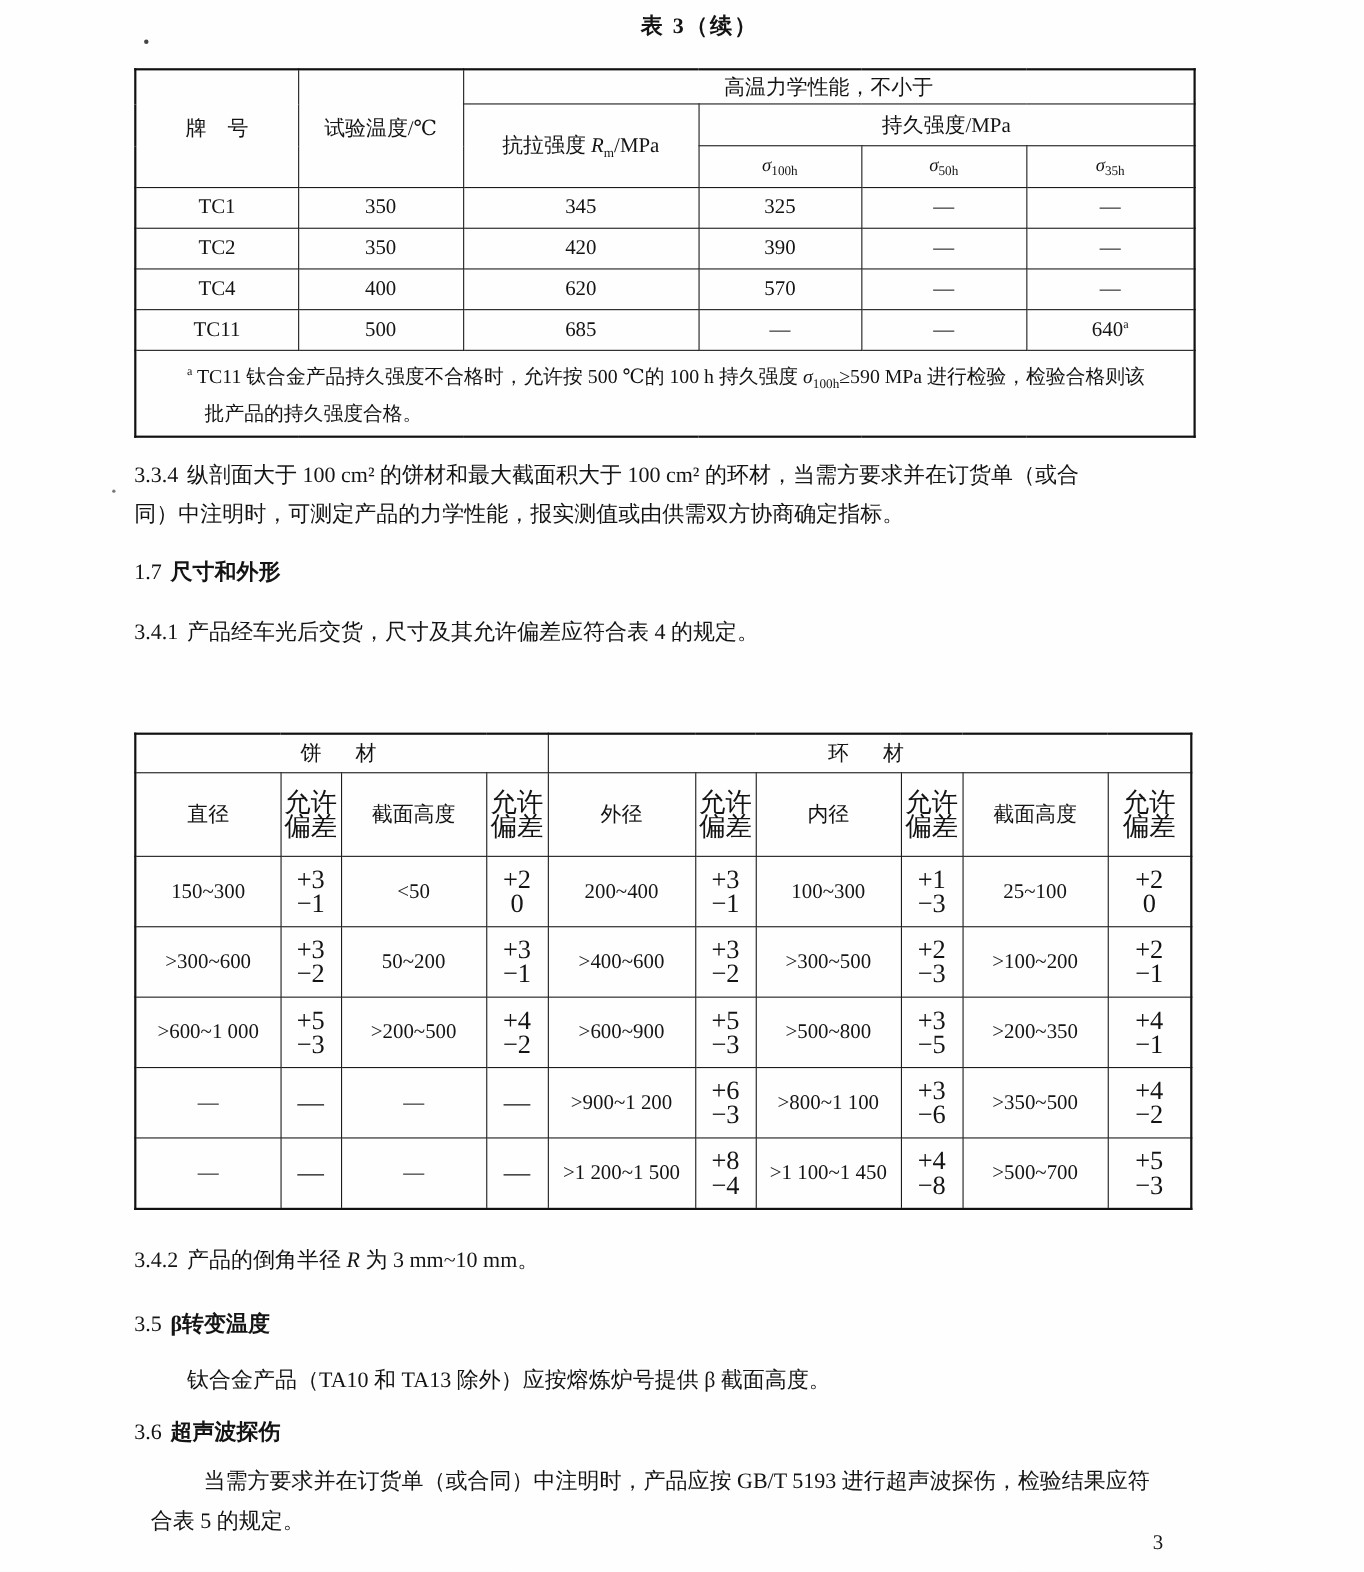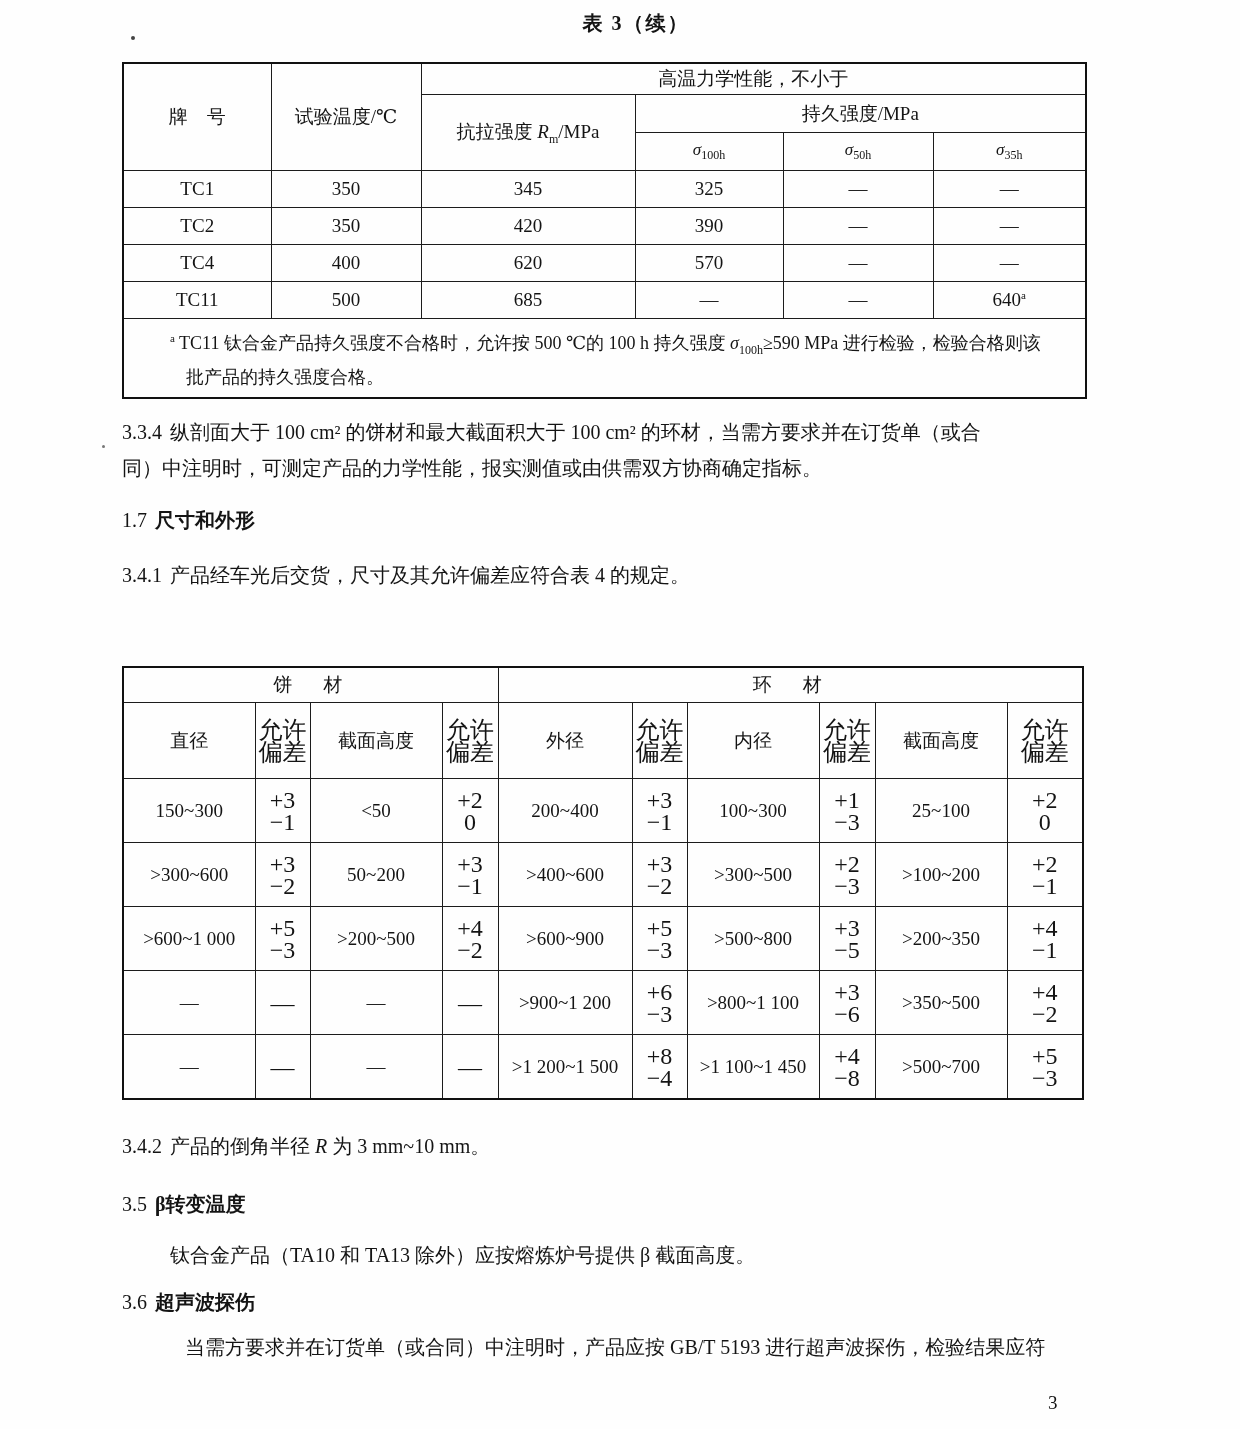--- a/index.html
+++ b/index.html
@@ -317,17 +317,18 @@
   <div class="para p342"><span class="num">3.4.2</span><span>产品的倒角半径 </span><i>R</i><span> 为 3 mm~10 mm。</span></div>
 
   <div class="heading h35"><span class="num">3.5</span><span>β转变温度</span></div>
 
   <div class="para p35t"><span class="indent">钛合金产品（TA10 和 TA13 除外）应按熔炼炉号提供 β 截面高度。</span></div>
 
   <div class="heading h36"><span class="num">3.6</span><span>超声波探伤</span></div>
 
   <div class="para p36">
     <div class="indent">当需方要求并在订货单（或合同）中注明时，产品应按 GB/T 5193 进行超声波探伤，检验结果应符</div>
+    <div>合表 5 的规定。</div>
   </div>
 
   <div class="page-num">3</div>
 
 </div>
 
 </body></html>

